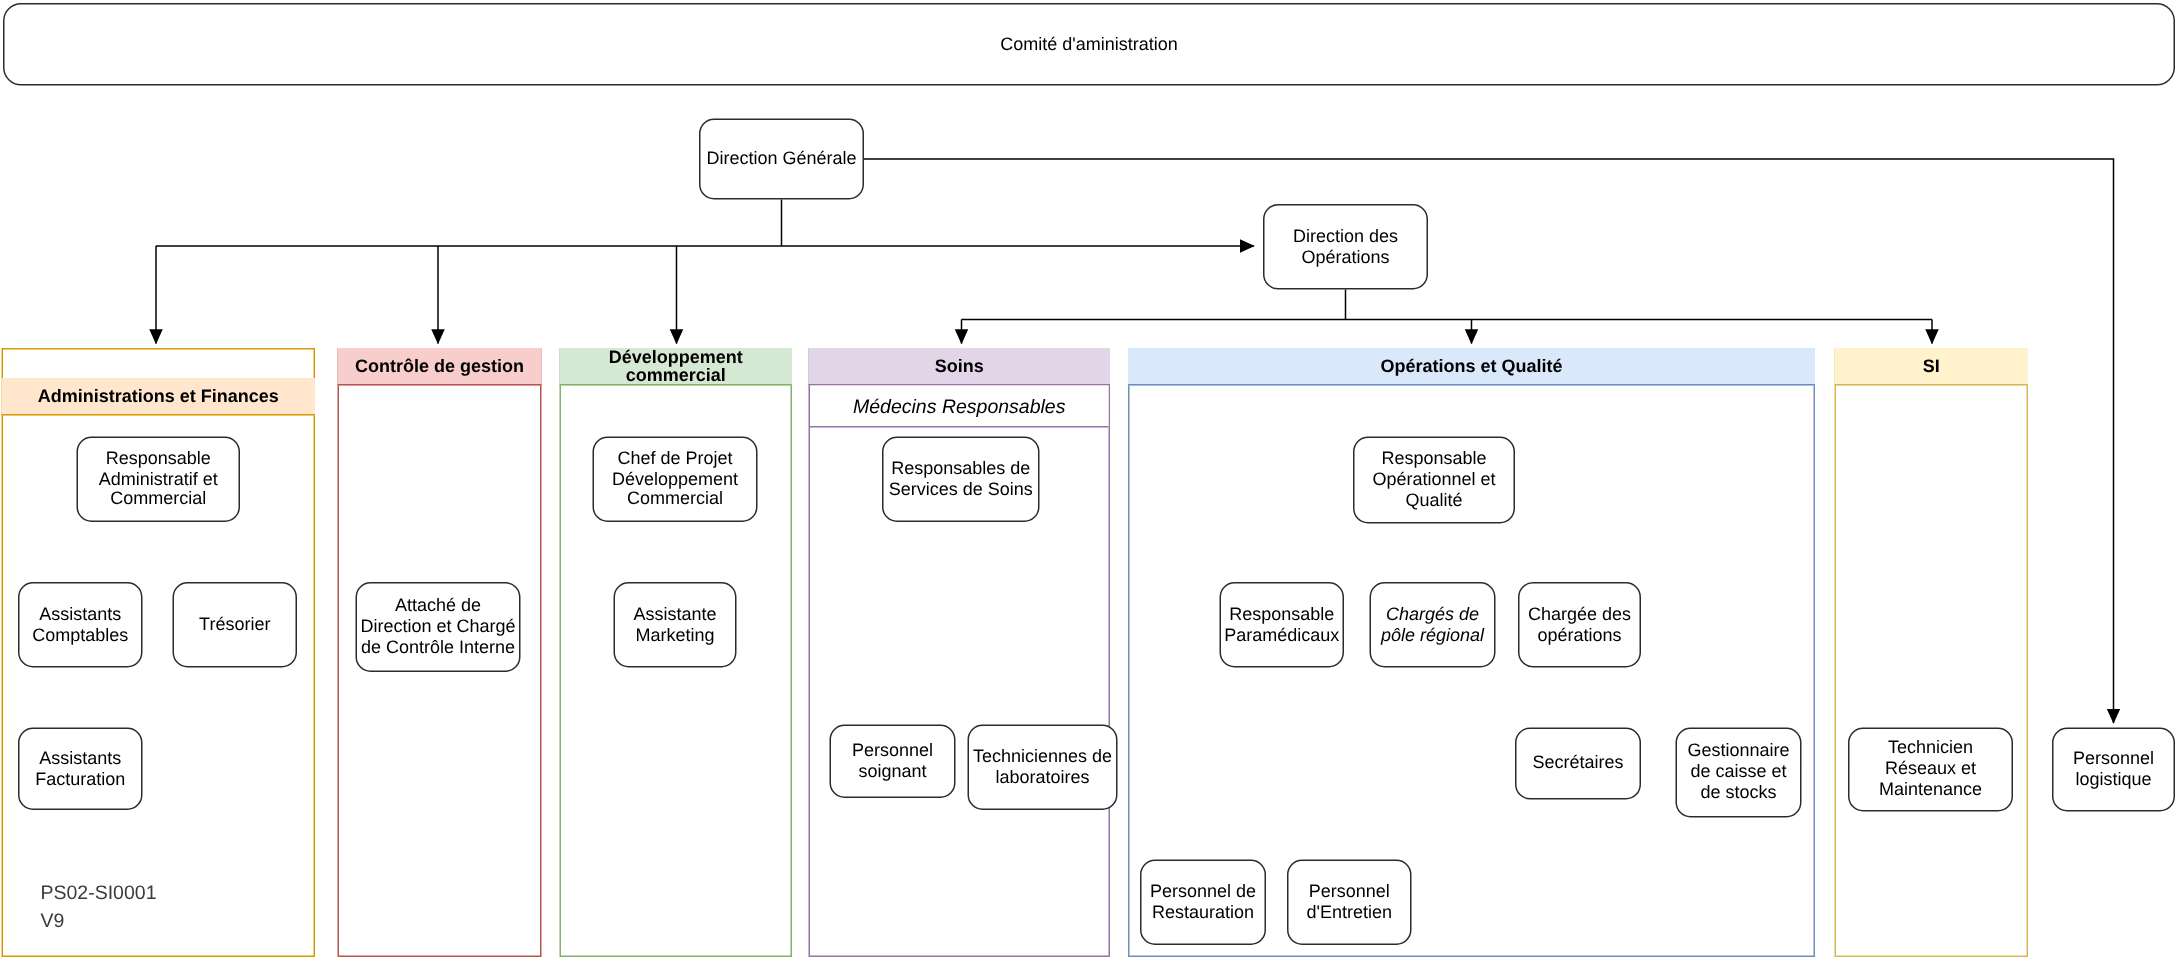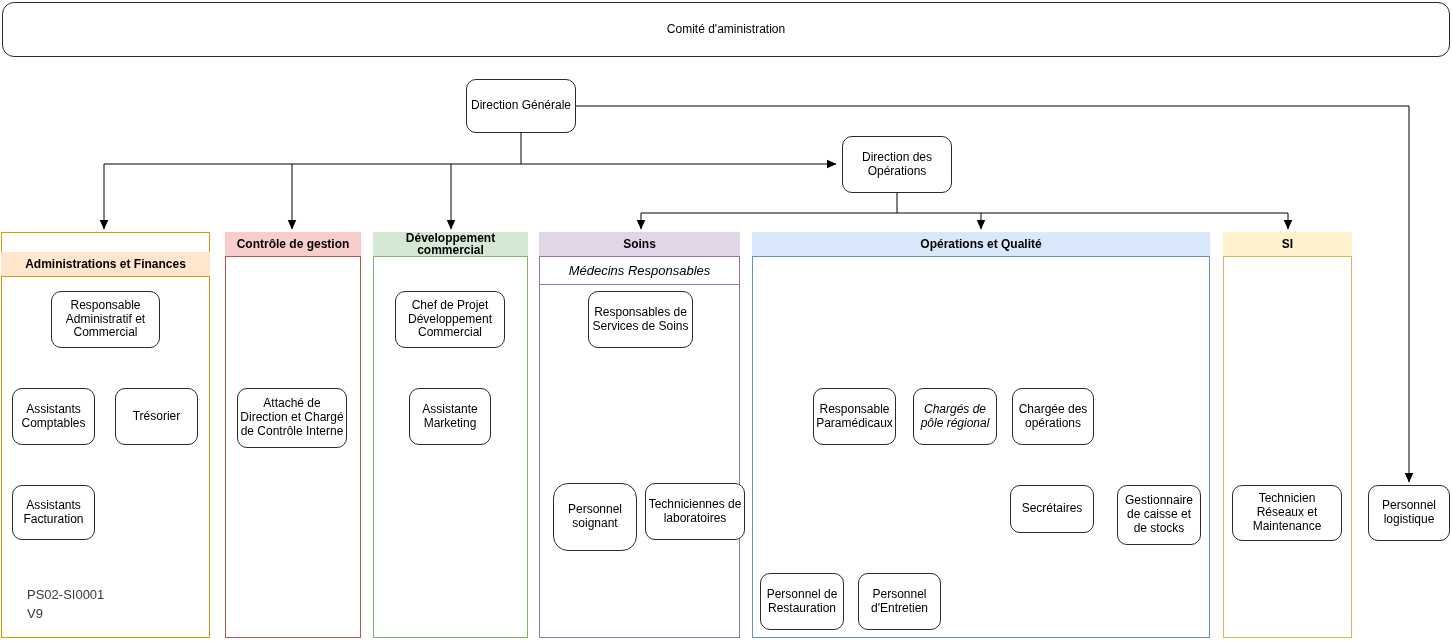--- a/index.html
+++ b/index.html
@@ -110,23 +110,24 @@
   <div class="node" style="left:12px;top:388px;width:83px;height:57px;">Assistants Comptables</div>
   <div class="node" style="left:115px;top:388px;width:83px;height:57px;">Trésorier</div>
   <div class="node" style="left:12px;top:485px;width:83px;height:55px;">Assistants Facturation</div>
 
   <div class="node" style="left:237px;top:388px;width:110px;height:60px;">Attaché de Direction et Chargé de Contrôle Interne</div>
 
   <div class="node" style="left:395px;top:291px;width:110px;height:57px;">Chef de Projet Développement Commercial</div>
   <div class="node" style="left:409px;top:388px;width:82px;height:57px;">Assistante Marketing</div>
 
   <div class="node" style="left:588px;top:291px;width:105px;height:57px;">Responsables de Services de Soins</div>
-  <div class="node" style="left:553px;top:483px;width:84px;height:68px;border-radius:15px;">Personnel soignant</div>
+  <div class="node" style="left:553px;top:483px;width:84px;height:49px;">Personnel soignant</div>
   <div class="node" style="left:645px;top:483px;width:100px;height:57px;">Techniciennes de laboratoires</div>
 
+  <div class="node" style="left:902px;top:291px;width:108px;height:58px;">Responsable Opérationnel et Qualité</div>
   <div class="node" style="left:813px;top:388px;width:83px;height:57px;">Responsable Paramédicaux</div>
   <div class="node italic" style="left:913px;top:388px;width:84px;height:57px;">Chargés de pôle régional</div>
   <div class="node" style="left:1012px;top:388px;width:82px;height:57px;">Chargée des opérations</div>
   <div class="node" style="left:1010px;top:485px;width:84px;height:48px;">Secrétaires</div>
   <div class="node" style="left:1117px;top:485px;width:84px;height:60px;">Gestionnaire de caisse et de stocks</div>
   <div class="node" style="left:760px;top:573px;width:84px;height:57px;">Personnel de Restauration</div>
   <div class="node" style="left:858px;top:573px;width:83px;height:57px;">Personnel d'Entretien</div>
 
   <div class="node" style="left:1368px;top:485px;width:82px;height:56px;">Personnel logistique</div>
 

